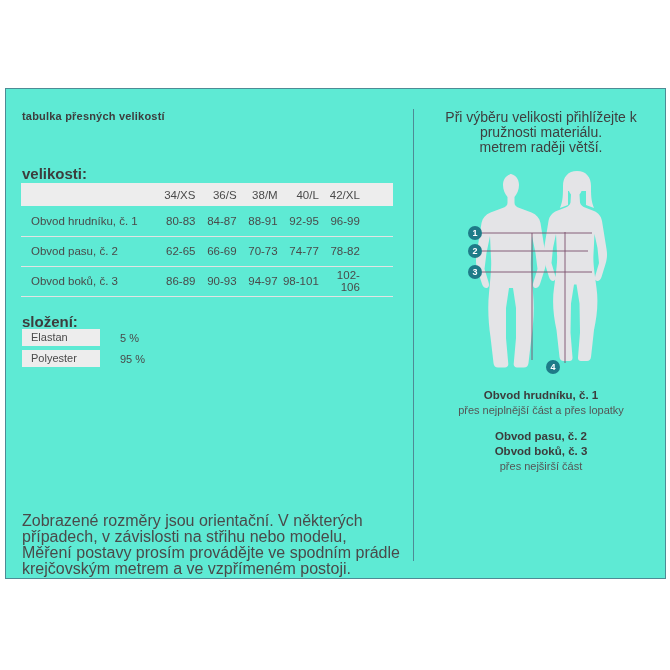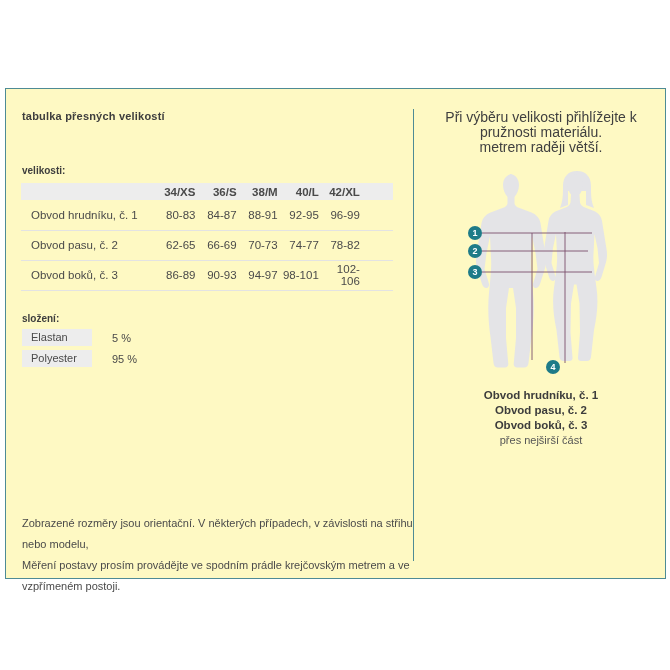--- a/index.html
+++ b/index.html
@@ -3,61 +3,61 @@
 <meta charset="utf-8">
 <style>
   * { margin:0; padding:0; box-sizing:border-box; }
   html,body { background:#fff; }
   .canvas {
     position:relative; width:670px; height:670px; background:#ffffff;
     font-family:"Liberation Sans", sans-serif; overflow:hidden;
   }
   .frame {
     position:absolute; left:5px; top:88px; width:661px; height:491px;
-    border:1px solid #4e8b95; background:#fef9c3;
+    border:1px solid #4e8b95; background:#5eead4;
   }
   
   .eyebrow {
     position:absolute; left:16px; top:21px;
     font-size:11px; font-weight:bold; color:#3d3d3d; letter-spacing:.2px;
   }
   .page-title {
     position:absolute; left:16px; top:37px;
     font-size:17px; font-weight:bold; color:#1c7b85;
   }
   .section-label {
     position:absolute; left:16px;
-    font-size:10px; font-weight:bold; color:#3d3d3d;
+    font-size:15px; font-weight:bold; color:#3d3d3d;
   }
   .sizes-label { top:76px; }
   .comp-label  { top:224px; }
   table.size-table {
     position:absolute; left:15px; top:94px; width:372px;
     border-collapse:collapse; font-size:11.5px; color:#4a4a4a;
   }
   table.size-table col.c-label { width:133px; }
   table.size-table col.c-val   { width:41px; }
   table.size-table col.c-pad   { width:33px; }
   table.size-table thead th {
-    background:#ededed; font-weight:bold; height:17px;
+    background:#ededed; font-weight:normal; height:23px;
     text-align:right; padding:0; color:#4a4a4a;
   }
   table.size-table tbody td {
     height:30px; border-bottom:1px solid #e3e3e3; text-align:right; padding:0;
   }
   table.size-table .lbl { text-align:left; padding-left:10px; }
   .comp-rows { position:absolute; left:16px; top:240px; }
   .comp-row { display:flex; align-items:center; margin-bottom:4px; }
   .comp-mat {
-    width:70px; height:17px; line-height:17px; background:#ededed;
+    width:78px; height:17px; line-height:17px; background:#ededed;
     font-size:11px; color:#4a4a4a; padding-left:9px;
   }
   .comp-val { margin-left:20px; font-size:11px; color:#4a4a4a; }
   .notes { position:absolute; left:16px; top:424px; width:392px; }
-  .note-line { font-size:11px; color:#4a4a4a; line-height:21px; }
+  .note-line { font-size:16px; color:#4a4a4a; line-height:16px; }
   
   .v-divider {
     position:absolute; left:407px; top:20px; width:1px; height:452px;
     background:#4e8b95;
   }
   
   .intro {
     position:absolute; left:412px; top:21px; width:246px;
     text-align:center; font-size:14px; color:#3f3f3f; line-height:15px;
   }
@@ -177,19 +177,20 @@
       </g>
     </svg>
 
     <div class="marker m1">1</div>
     <div class="marker m2">2</div>
     <div class="marker m3">3</div>
     <div class="marker m4">4</div>
 
     <div class="measures">
       <div class="measure-title">Obvod hrudníku, č. 1</div>
+      <div class="measure-desc">přes nejplnější část a přes lopatky</div>
       <div class="measure-title">Obvod pasu, č. 2</div>
       <div class="measure-title">Obvod boků, č. 3</div>
       <div class="measure-desc">přes nejširší část</div>
     </div>
 
   </div>
 </div>
 
 </body></html>

